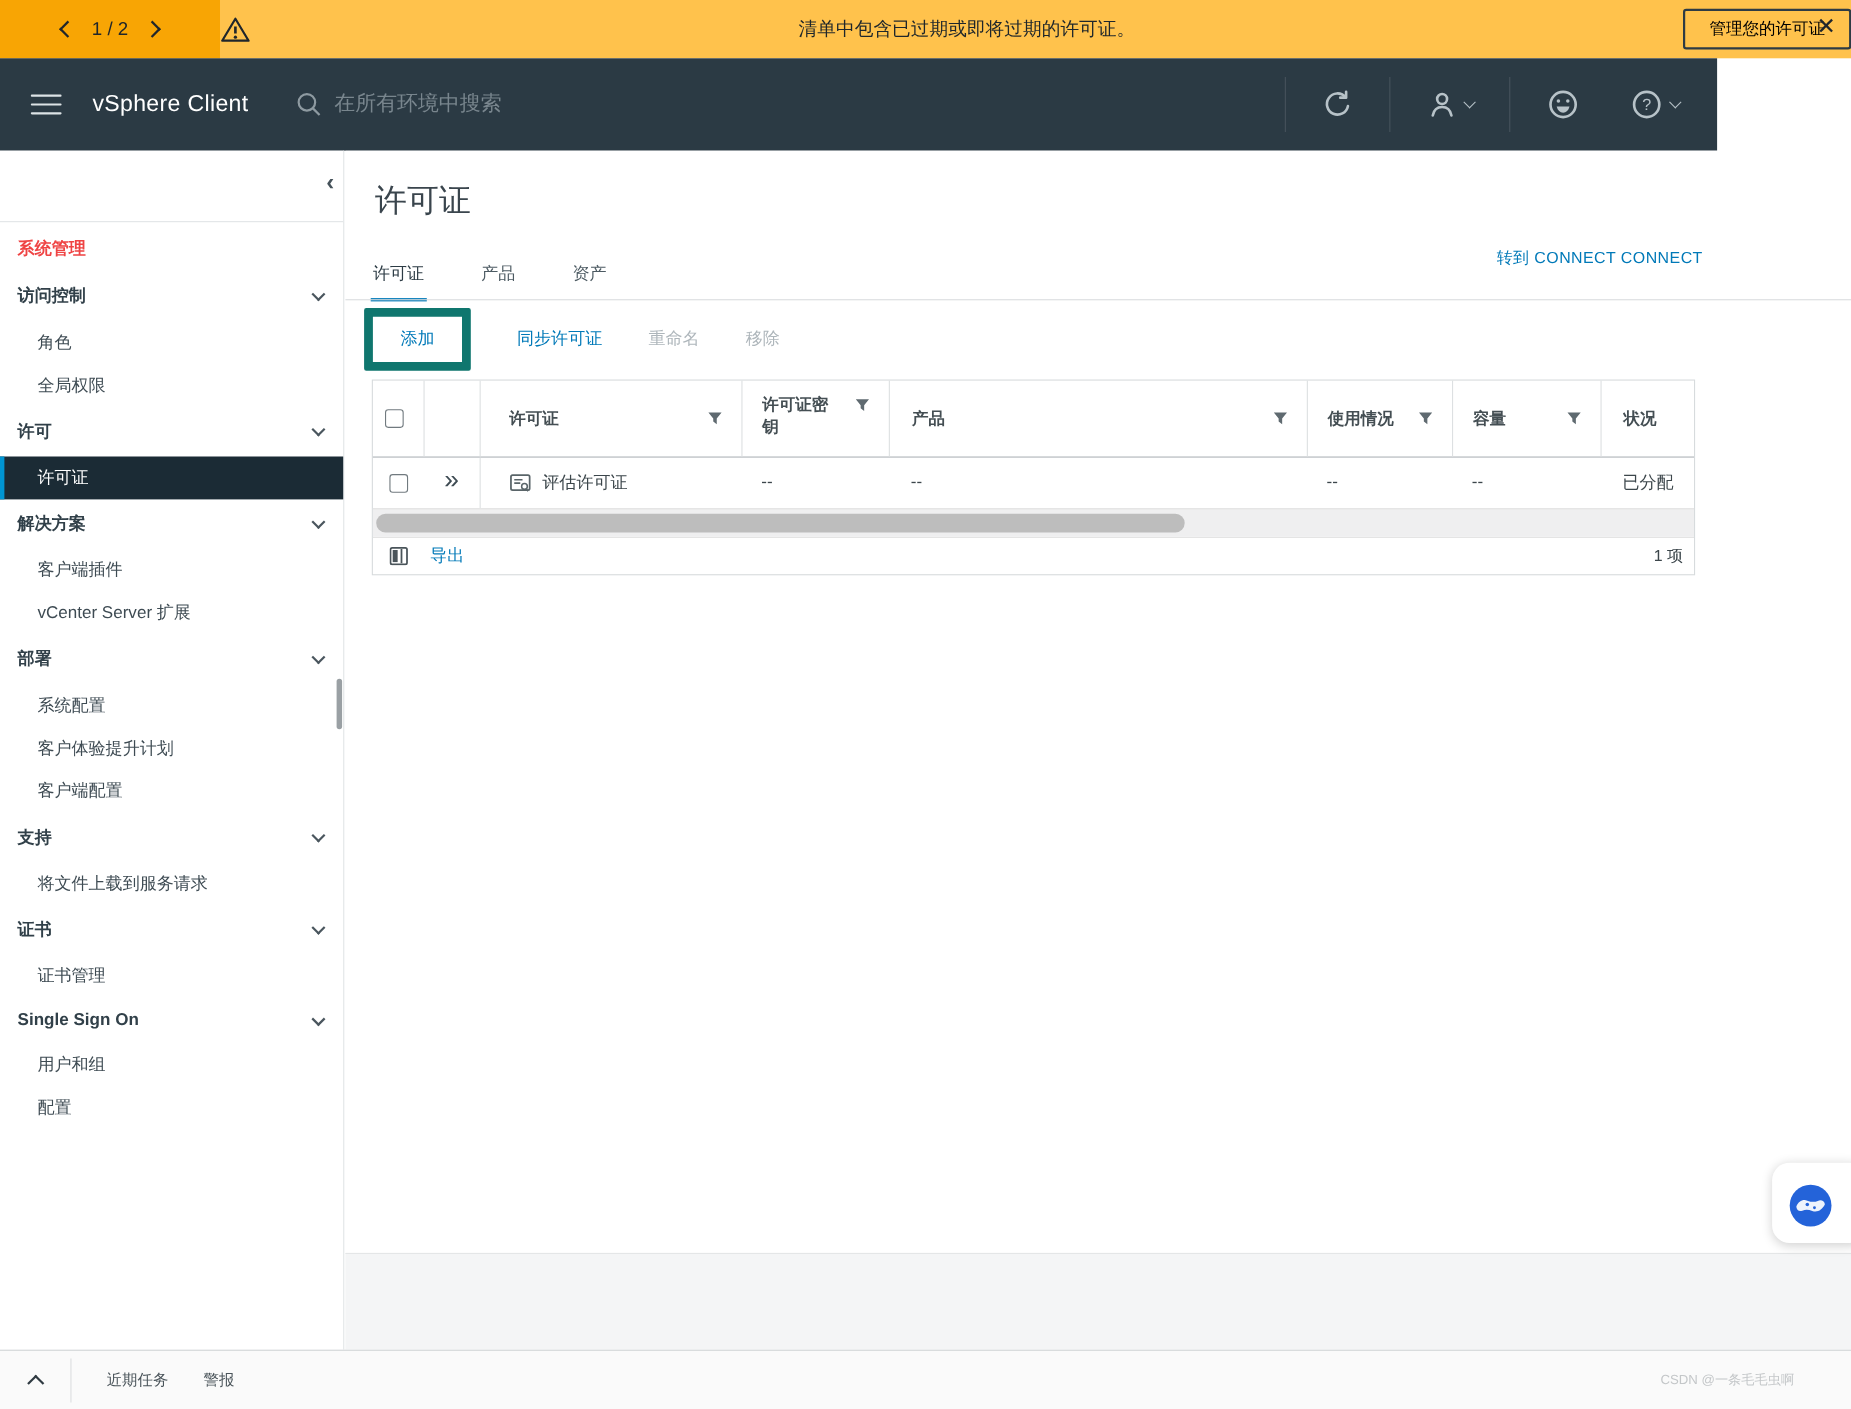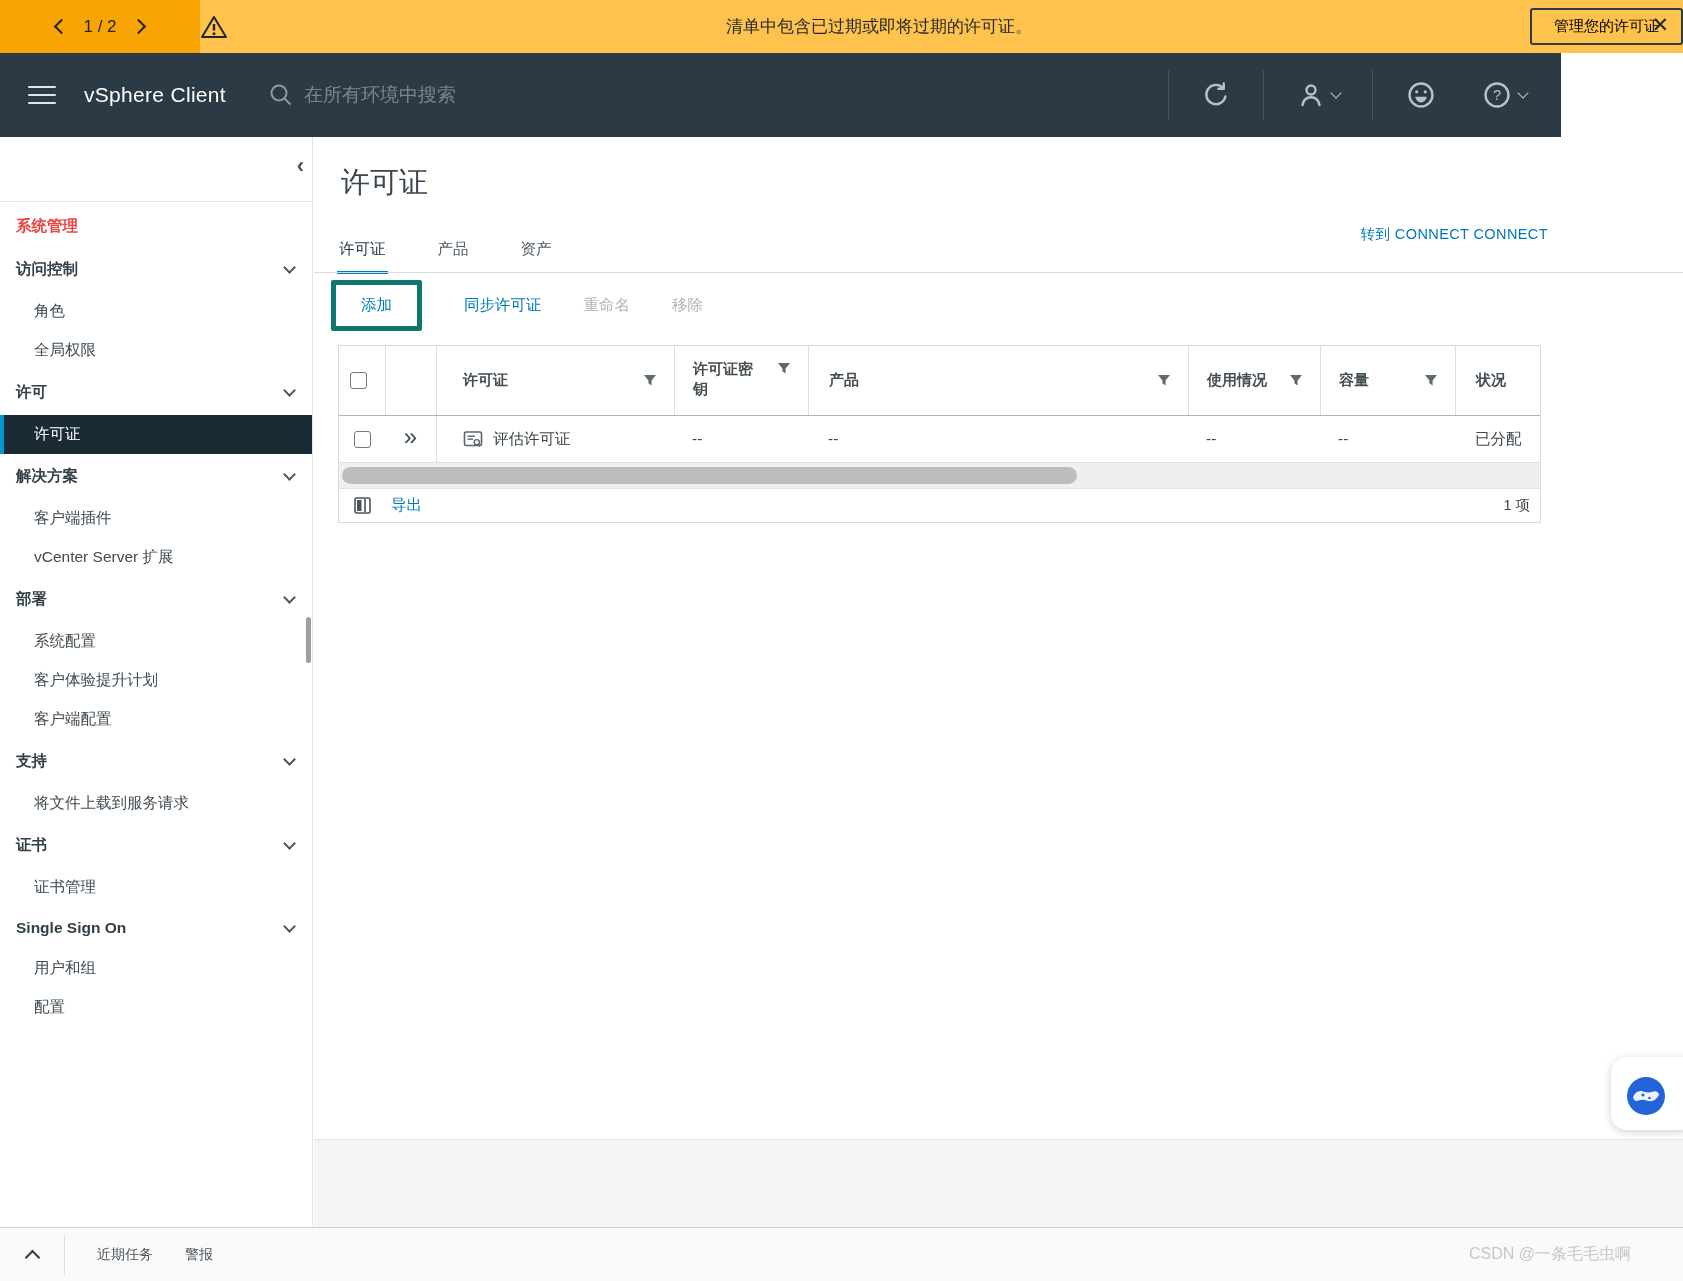--- a/index.html
+++ b/index.html
@@ -55,21 +55,21 @@
 
   .page-title { position:absolute; left:27px; top:26px; font-size:29px; font-weight:300; color:#3A454D; }
   .cc-link { position:absolute; right:135px; top:88px; font-size:14.5px; color:#0079B8; letter-spacing:.4px; cursor:pointer; }
 
   .tabs { position:absolute; left:23px; top:96px; display:flex; gap:48px; }
   .tab { font-size:15.5px; color:#4C5A62; padding:6px 2px 11px; cursor:pointer; }
   .tab.active { color:#2C3B44; border-bottom:3px solid #0079B8; }
   .tabs-rule { position:absolute; left:0; top:135px; width:1369px; height:1px; background:#DADDDF; }
 
   .actions { position:absolute; left:17px; top:143px; display:flex; align-items:center; }
-  .add-box { border:5px solid #0f766e; border-radius:2px; padding:10px 25px; cursor:pointer; }
+  .add-box { border:8px solid #0f766e; border-radius:2px; padding:10px 25px; cursor:pointer; }
   .action-link { font-size:15.5px; color:#0079B8; cursor:pointer; }
   .action-link.disabled { color:#AEB6BB; cursor:default; }
   .actions .gap { width:42px; }
 
   
   .grid { position:absolute; left:24px; top:208px; width:1203px; border:1px solid #D7DBDD; }
   .g-row { display:grid; grid-template-columns:46px 51px 238px 134px 380px 132px 135px 87px; }
   .g-head { height:70px; border-bottom:1px solid #AEB4B8; }
   .g-head .cell { display:flex; align-items:center; font-size:15px; font-weight:bold; color:#444E53; border-left:1px solid #DDE0E2; padding:0 8px 0 0; }
   .g-head .cell:first-child { border-left:none; }
@@ -94,21 +94,21 @@
   .g-foot { height:34px; border-top:1px solid #E2E2E2; display:flex; align-items:center; padding:0 10px 0 15px; }
   .export-link { font-size:15.5px; color:#0079B8; margin-left:20px; cursor:pointer; }
   .item-count { margin-left:auto; font-size:14.5px; color:#3C464B; }
 
   
   .bottombar { position:absolute; left:0; top:1227px; width:1683px; height:54px;
     background:#FAFAFA; border-top:1px solid #D2D5D6; display:flex; align-items:center; }
   .caret-up { width:11px; height:11px; border-left:2.5px solid #2F3A41; border-top:2.5px solid #2F3A41; transform:rotate(45deg); margin:6px 0 0 27px; cursor:pointer; }
   .bb-sep { width:1px; height:40px; background:#DCDEDF; margin-left:26px; }
   .bb-link { font-size:14px; color:#4A545A; margin-left:32px; cursor:pointer; }
-  .watermark { margin-left:auto; margin-right:52px; font-size:16px; color:#C4C7C9; }
+  .watermark { margin-left:auto; margin-right:52px; font-size:12px; color:#C4C7C9; }
 
   
   .float-card { position:absolute; left:1611px; top:1057px; width:86px; height:73px;
     background:#fff; border-radius:16px; box-shadow:0 2px 10px rgba(0,0,0,.18); cursor:pointer; }
   .float-card svg { position:absolute; left:15px; top:19px; }
 
   svg { display:block; }
 </style>
 </head>
 <body>

